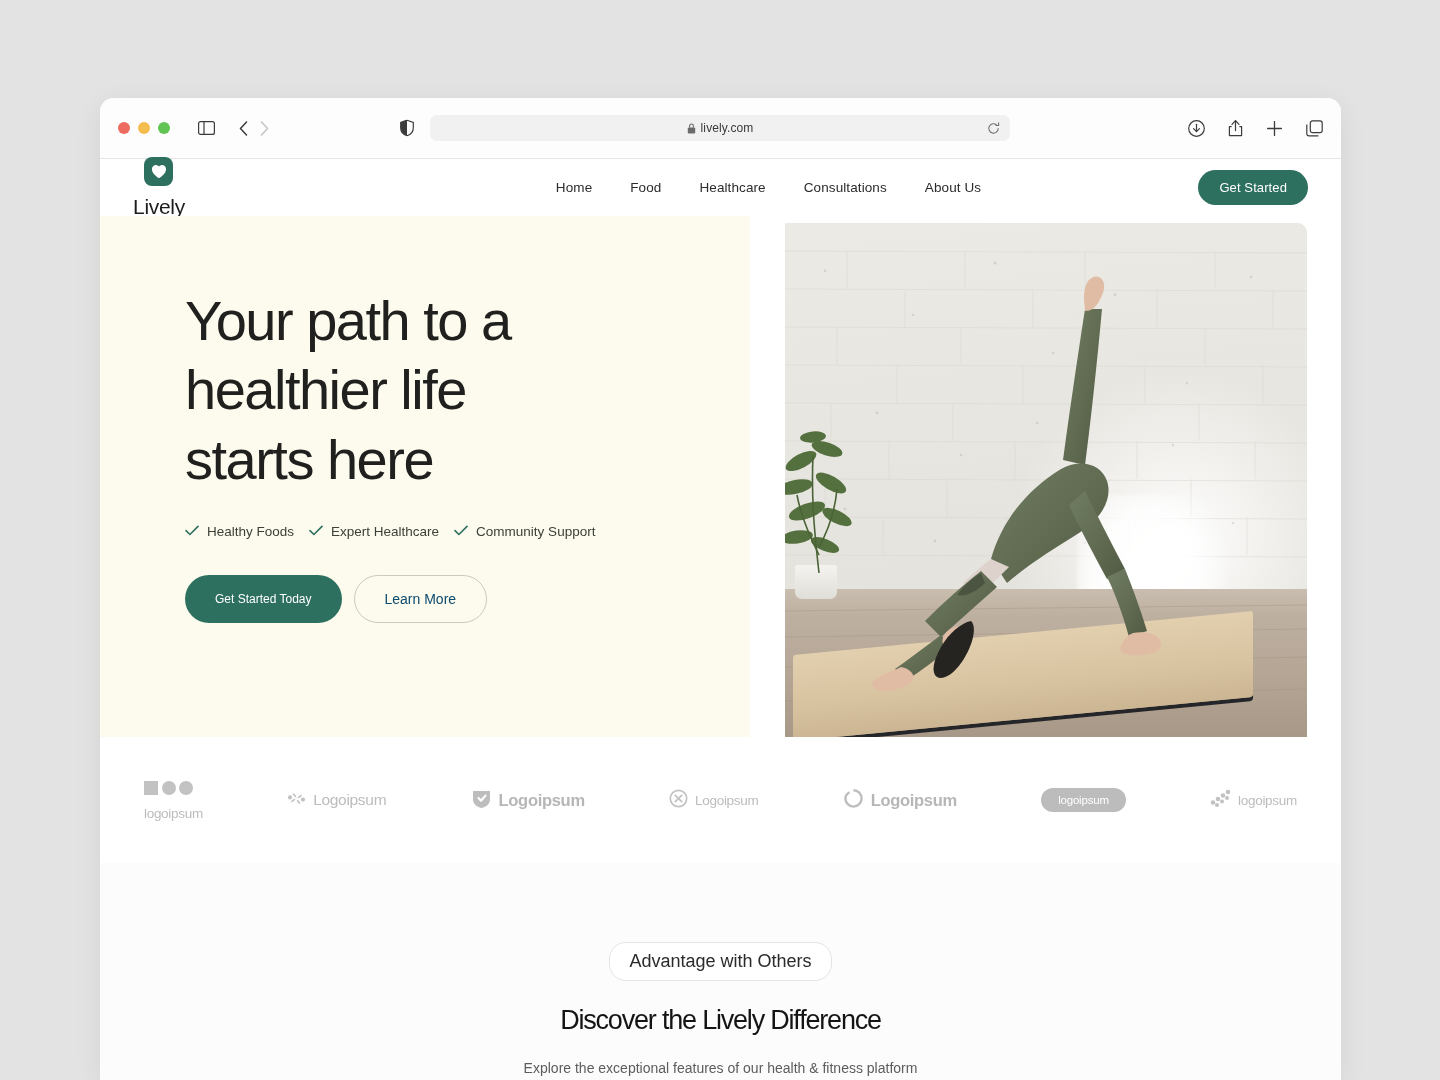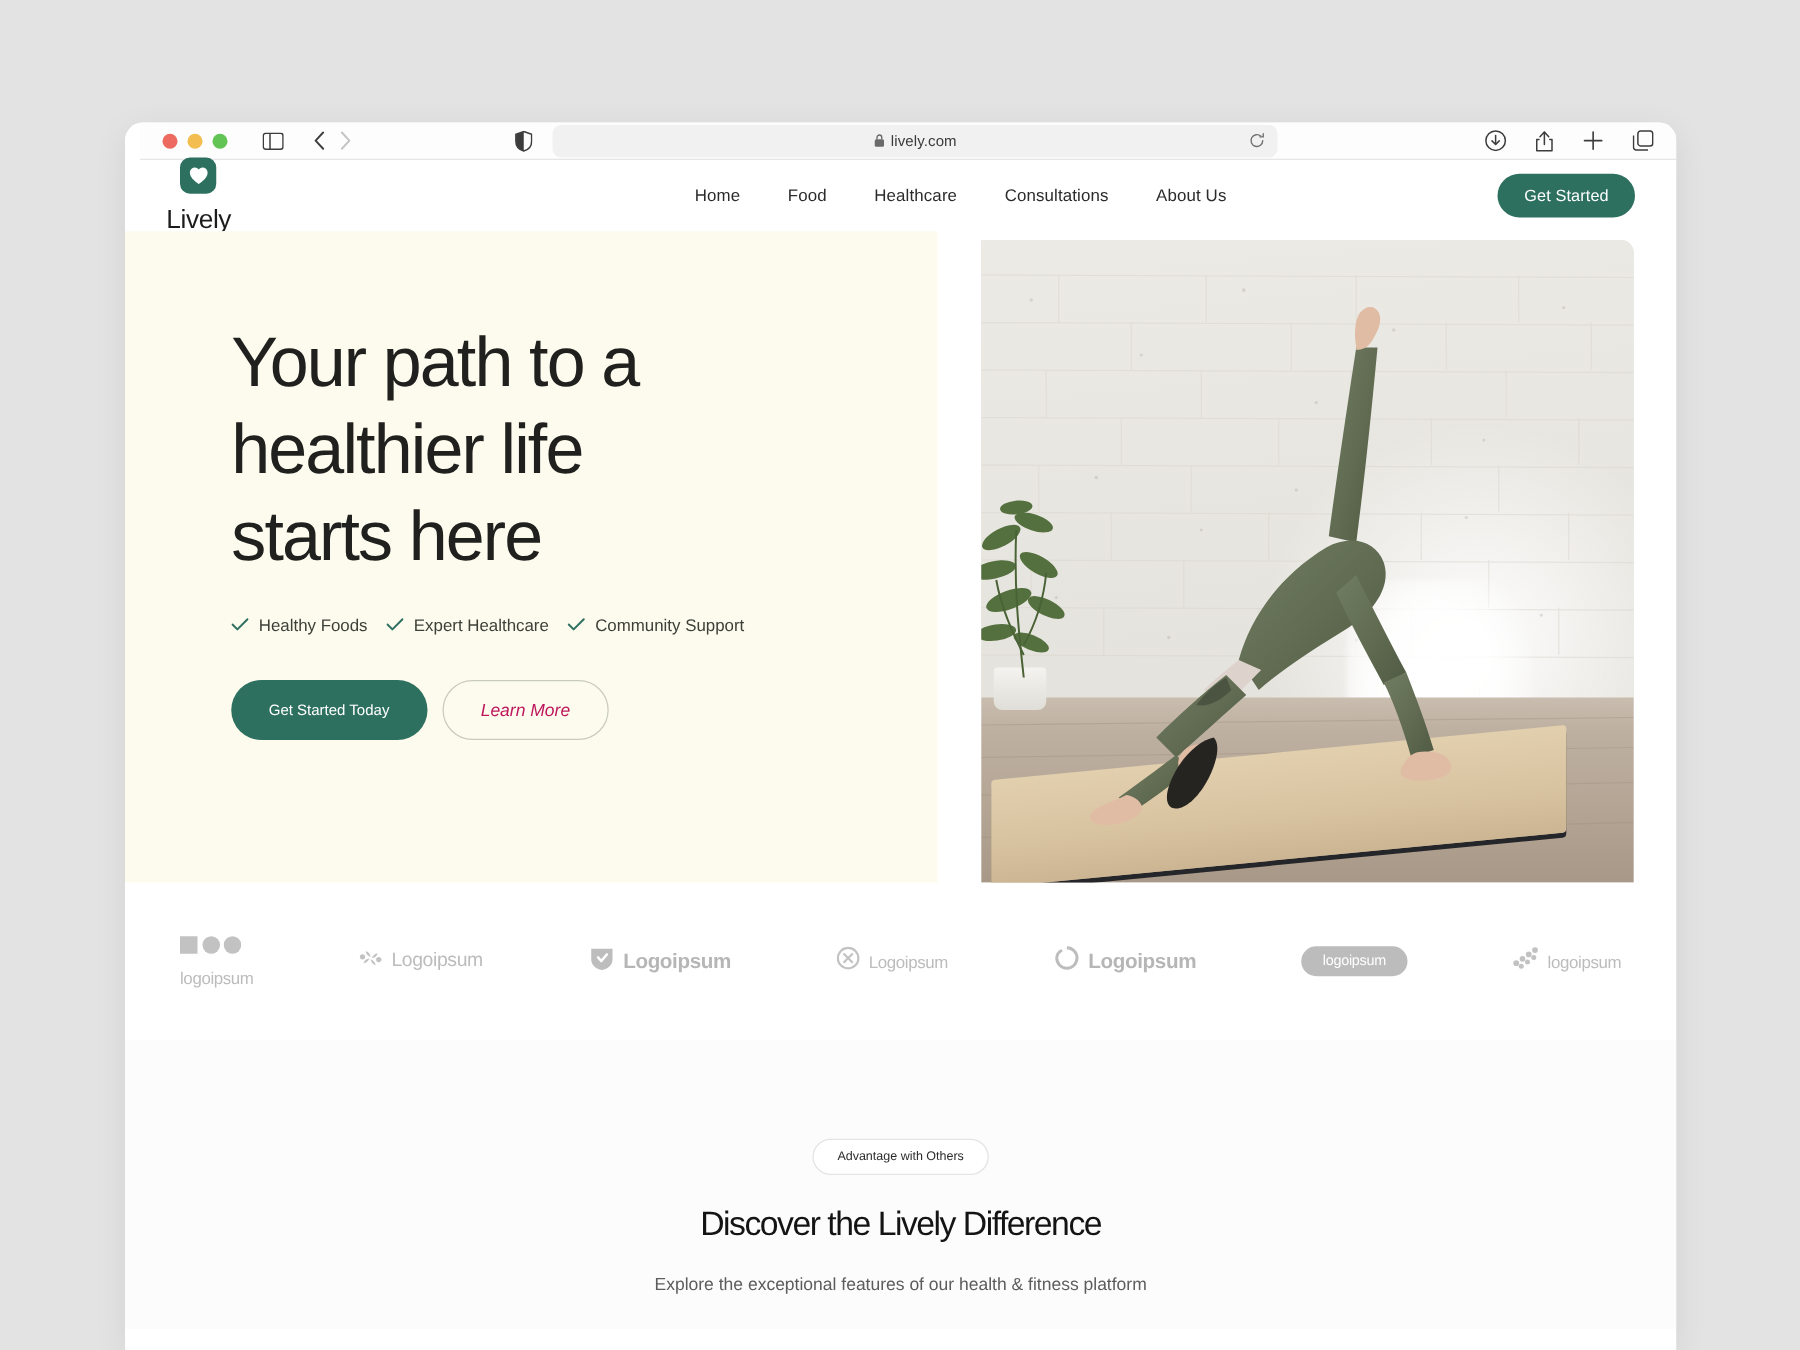--- a/index.html
+++ b/index.html
@@ -22,26 +22,25 @@
     height: 982px;
     background: #ffffff;
     border-radius: 14px 14px 0 0;
     overflow: hidden;
     box-shadow: 0 6px 28px rgba(0,0,0,0.07);
   }
 
   
   .toolbar {
     position: relative;
-    height: 30px;
+    height: 61px;
     background: #fdfdfd;
     border-bottom: 1px solid #e6e6e6;
     display: flex;
     align-items: center;
-    margin-left: 12px;
   }
   .traffic-lights {
     display: flex;
     gap: 8px;
     margin-left: 18px;
   }
   .light { width: 12px; height: 12px; border-radius: 50%; }
   .light.red { background: #ec6a5f; }
   .light.yellow { background: #f4bd4f; }
   .light.green { background: #61c454; }
@@ -193,28 +192,27 @@
     color: #ffffff;
     border: none;
     border-radius: 24px;
     padding: 15px 30px;
     font-size: 12px;
     font-family: inherit;
     cursor: pointer;
   }
   .btn-secondary {
     background: transparent;
-    color: #be185d;
+    color: #0c4a6e;
     border: 1px solid #c8cbbd;
     border-radius: 24px;
     padding: 15px 30px;
     font-size: 14px;
     font-family: inherit;
     cursor: pointer;
-    font-style: italic;
   }
 
   
   .hero-image {
     position: absolute;
     left: 685px;
     top: 7px;
     width: 522px;
     height: 514px;
     border-radius: 0 10px 0 0;
@@ -302,21 +300,21 @@
     background: #fcfcfc;
     padding-top: 79px;
     text-align: center;
     height: 231px;
   }
   .badge {
     display: inline-block;
     border: 1px solid #e4e4e4;
     border-radius: 17px;
     padding: 8px 19px;
-    font-size: 10px;
+    font-size: 18px;
     color: #2b2b2b;
     background: #ffffff;
   }
   .section-title {
     margin-top: 24px;
     font-size: 27px;
     color: #141414;
     font-weight: 400;
     letter-spacing: -1.2px;
   }

